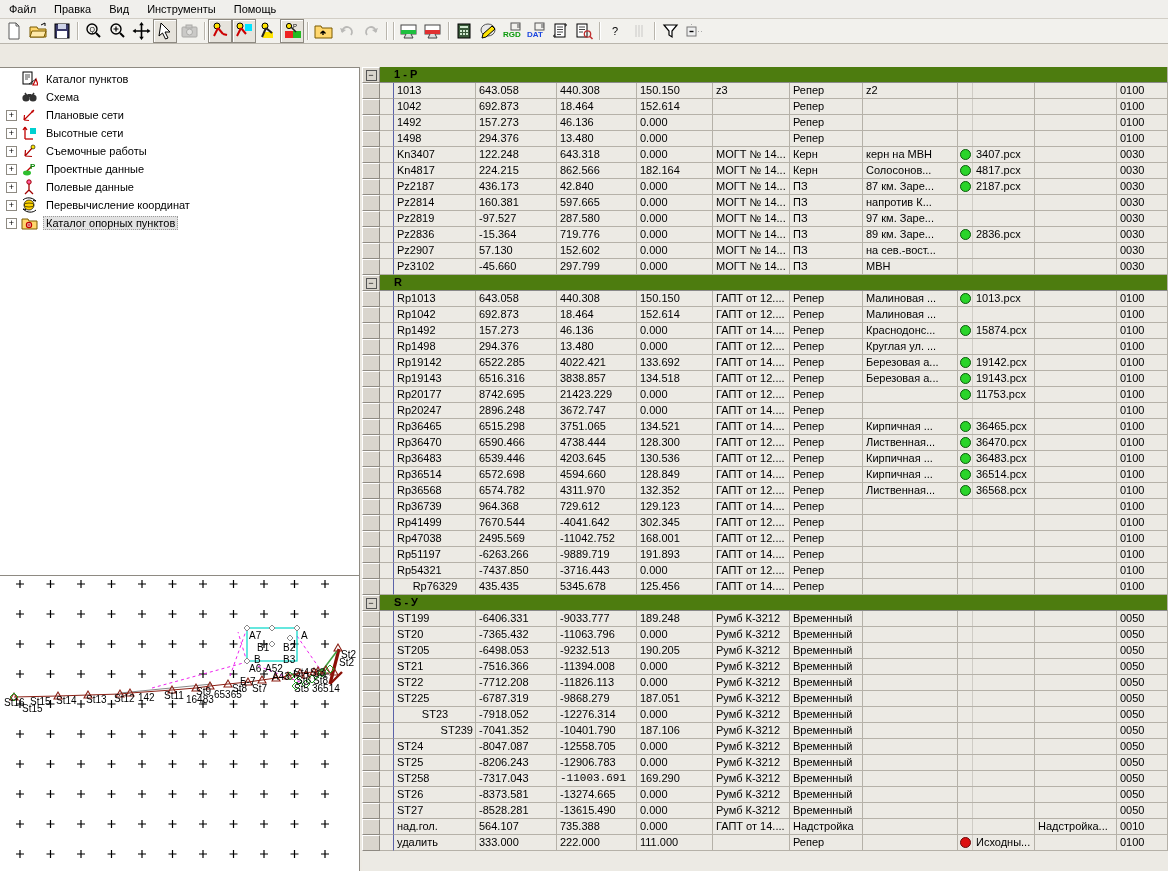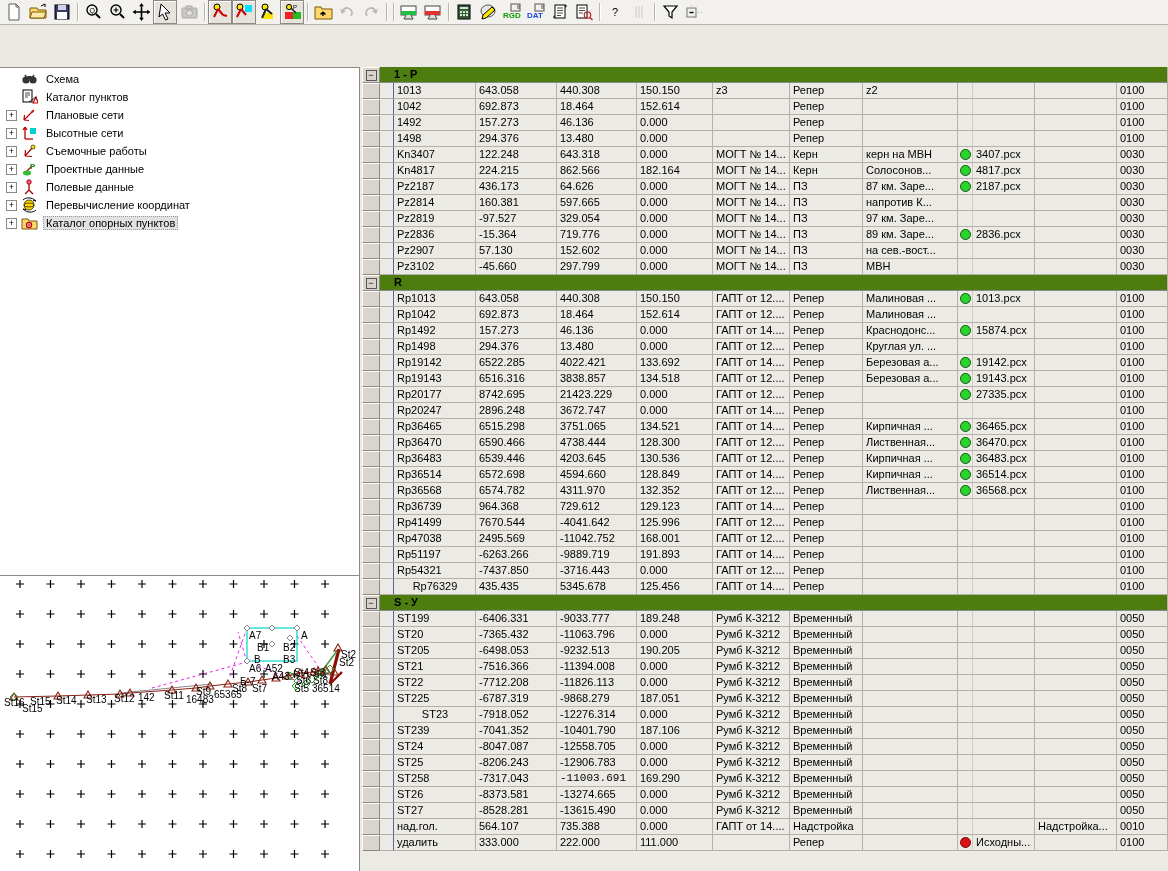--- a/index.html
+++ b/index.html
@@ -58,20 +58,27 @@
   .abris-dot{width:14px;flex:0 0 14px;border-right:1px solid #cfccc5;display:flex;align-items:center;justify-content:center;}
   .abris-txt{padding:1px 0 0 3px;overflow:hidden;white-space:nowrap;}
   .dot{width:9px;height:9px;border-radius:50%;border:1px solid #0a5a0a;}
 </style>
 </head>
 <body>
 
 <div class="window">
 
 
+  <div class="menubar">
+      <span>Файл</span>
+      <span>Правка</span>
+      <span>Вид</span>
+      <span>Инструменты</span>
+      <span>Помощь</span>
+    </div>
 
   <div class="toolbar">
       <div class="tbtn">
         <svg width="18" height="18" viewBox="0 0 18 18">
           <path d="M4 1h7l3 3v13H4z" fill="#fff" stroke="#5a5a5a"></path>
           <path d="M11 1v3h3" fill="none" stroke="#5a5a5a"></path>
         </svg>
       </div>
       <div class="tbtn">
         <svg width="19" height="18" viewBox="0 0 19 18">
@@ -257,36 +264,36 @@
           <path d="M14 9.5h4M7.5 2v2" stroke="#aaa" stroke-dasharray="1 2"></path>
         </svg>
       </div>
     </div>
 
   <div class="main">
     <div class="tree-panel">
         <div class="tree-row">
           <span class="tree-noexpand"></span>
           <span class="tree-ico"><svg width="17" height="16" viewBox="0 0 17 16">
+              <rect x="2" y="1" width="9" height="12" fill="#fff" stroke="#000"></rect>
+              <path d="M4 4h5M4 6h5M4 8h3" stroke="#000" stroke-width=".7"></path>
+              <path d="M12 14l3-6 2 6z" fill="none" stroke="#c00000" stroke-width="1.2"></path>
+              <path d="M8 13l7-5" stroke="#000" stroke-width=".8"></path>
+            </svg></span>
+          <span class="tree-label">Каталог пунктов</span>
+        </div>
+        <div class="tree-row">
+          <span class="tree-noexpand"></span>
+          <span class="tree-ico"><svg width="17" height="16" viewBox="0 0 17 16">
               <circle cx="5" cy="9" r="3.6" fill="#333"></circle>
               <circle cx="12" cy="9" r="3.6" fill="#333"></circle>
               <rect x="6.5" y="5" width="4" height="3" fill="#333"></rect>
               <path d="M4 4l2 3m7-3l-2 3" stroke="#333" stroke-width="1.5"></path>
             </svg></span>
           <span class="tree-label">Схема</span>
-        </div>
-        <div class="tree-row">
-          <span class="tree-noexpand"></span>
-          <span class="tree-ico"><svg width="17" height="16" viewBox="0 0 17 16">
-              <rect x="2" y="1" width="9" height="12" fill="#fff" stroke="#000"></rect>
-              <path d="M4 4h5M4 6h5M4 8h3" stroke="#000" stroke-width=".7"></path>
-              <path d="M12 14l3-6 2 6z" fill="none" stroke="#c00000" stroke-width="1.2"></path>
-              <path d="M8 13l7-5" stroke="#000" stroke-width=".8"></path>
-            </svg></span>
-          <span class="tree-label">Каталог пунктов</span>
         </div>
         <div class="tree-row">
           <span class="tree-expand">+</span>
           <span class="tree-ico"><svg width="17" height="16" viewBox="0 0 17 16">
               <path d="M3 13L13 3M3 13l5 .5M3 13l.5-5" stroke="#c00000" stroke-width="1.2" fill="none"></path>
               <path d="M13 3l-3 1 2 2z" fill="#c00000"></path>
             </svg></span>
           <span class="tree-label">Плановые сети</span>
         </div>
         <div class="tree-row">
@@ -536,21 +543,21 @@
             <span class="abris-txt">4817.pcx</span>
           </div>
           <div class="tc " style="width: 82px; flex: 0 0 82px;"></div>
           <div class="tc " style="width: 51px; flex: 0 0 51px;">0030</div>
         </div>
         <div class="trow">
           <div class="tc rowhdr" style="width: 18px; flex: 0 0 18px;"></div>
           <div class="tc pincol" style="width: 14px; flex: 0 0 14px;"></div>
           <div class="tc " style="width: 82px; flex: 0 0 82px;">Pz2187</div>
           <div class="tc " style="width: 81px; flex: 0 0 81px;">436.173</div>
-          <div class="tc " style="width: 80px; flex: 0 0 80px;">64.626</div>
+          <div class="tc " style="width: 80px; flex: 0 0 80px;">42.840</div>
           <div class="tc " style="width: 76px; flex: 0 0 76px;">0.000</div>
           <div class="tc " style="width: 77px; flex: 0 0 77px;">МОГТ № 14...</div>
           <div class="tc " style="width: 73px; flex: 0 0 73px;">ПЗ</div>
           <div class="tc " style="width: 95px; flex: 0 0 95px;">87 км. Заре...</div>
           <div class="tc abris-cell" style="width: 77px; flex: 0 0 77px;">
             <span class="abris-dot">
               <span class="dot" style="background: rgb(42, 212, 42);"></span>
             </span>
             <span class="abris-txt">2187.pcx</span>
           </div>
@@ -572,21 +579,21 @@
             <span class="abris-txt"></span>
           </div>
           <div class="tc " style="width: 82px; flex: 0 0 82px;"></div>
           <div class="tc " style="width: 51px; flex: 0 0 51px;">0030</div>
         </div>
         <div class="trow">
           <div class="tc rowhdr" style="width: 18px; flex: 0 0 18px;"></div>
           <div class="tc pincol" style="width: 14px; flex: 0 0 14px;"></div>
           <div class="tc " style="width: 82px; flex: 0 0 82px;">Pz2819</div>
           <div class="tc " style="width: 81px; flex: 0 0 81px;">-97.527</div>
-          <div class="tc " style="width: 80px; flex: 0 0 80px;">329.054</div>
+          <div class="tc " style="width: 80px; flex: 0 0 80px;">287.580</div>
           <div class="tc " style="width: 76px; flex: 0 0 76px;">0.000</div>
           <div class="tc " style="width: 77px; flex: 0 0 77px;">МОГТ № 14...</div>
           <div class="tc " style="width: 73px; flex: 0 0 73px;">ПЗ</div>
           <div class="tc " style="width: 95px; flex: 0 0 95px;">97 км. Заре...</div>
           <div class="tc abris-cell" style="width: 77px; flex: 0 0 77px;">
             <span class="abris-dot"></span>
             <span class="abris-txt"></span>
           </div>
           <div class="tc " style="width: 82px; flex: 0 0 82px;"></div>
           <div class="tc " style="width: 51px; flex: 0 0 51px;">0030</div>
@@ -767,21 +774,21 @@
           <div class="tc " style="width: 81px; flex: 0 0 81px;">8742.695</div>
           <div class="tc " style="width: 80px; flex: 0 0 80px;">21423.229</div>
           <div class="tc " style="width: 76px; flex: 0 0 76px;">0.000</div>
           <div class="tc " style="width: 77px; flex: 0 0 77px;">ГАПТ от 12....</div>
           <div class="tc " style="width: 73px; flex: 0 0 73px;">Репер</div>
           <div class="tc " style="width: 95px; flex: 0 0 95px;"></div>
           <div class="tc abris-cell" style="width: 77px; flex: 0 0 77px;">
             <span class="abris-dot">
               <span class="dot" style="background: rgb(42, 212, 42);"></span>
             </span>
-            <span class="abris-txt">27335.pcx</span>
+            <span class="abris-txt">11753.pcx</span>
           </div>
           <div class="tc " style="width: 82px; flex: 0 0 82px;"></div>
           <div class="tc " style="width: 51px; flex: 0 0 51px;">0100</div>
         </div>
         <div class="trow">
           <div class="tc rowhdr" style="width: 18px; flex: 0 0 18px;"></div>
           <div class="tc pincol" style="width: 14px; flex: 0 0 14px;"></div>
           <div class="tc " style="width: 82px; flex: 0 0 82px;">Rp20247</div>
           <div class="tc " style="width: 81px; flex: 0 0 81px;">2896.248</div>
           <div class="tc " style="width: 80px; flex: 0 0 80px;">3672.747</div>
@@ -907,21 +914,21 @@
           </div>
           <div class="tc " style="width: 82px; flex: 0 0 82px;"></div>
           <div class="tc " style="width: 51px; flex: 0 0 51px;">0100</div>
         </div>
         <div class="trow">
           <div class="tc rowhdr" style="width: 18px; flex: 0 0 18px;"></div>
           <div class="tc pincol" style="width: 14px; flex: 0 0 14px;"></div>
           <div class="tc " style="width: 82px; flex: 0 0 82px;">Rp41499</div>
           <div class="tc " style="width: 81px; flex: 0 0 81px;">7670.544</div>
           <div class="tc " style="width: 80px; flex: 0 0 80px;">-4041.642</div>
-          <div class="tc " style="width: 76px; flex: 0 0 76px;">125.996</div>
+          <div class="tc " style="width: 76px; flex: 0 0 76px;">302.345</div>
           <div class="tc " style="width: 77px; flex: 0 0 77px;">ГАПТ от 12....</div>
           <div class="tc " style="width: 73px; flex: 0 0 73px;">Репер</div>
           <div class="tc " style="width: 95px; flex: 0 0 95px;"></div>
           <div class="tc abris-cell" style="width: 77px; flex: 0 0 77px;">
             <span class="abris-dot"></span>
             <span class="abris-txt"></span>
           </div>
           <div class="tc " style="width: 82px; flex: 0 0 82px;"></div>
           <div class="tc " style="width: 51px; flex: 0 0 51px;">0100</div>
         </div>
@@ -1114,21 +1121,21 @@
           <div class="tc abris-cell" style="width: 77px; flex: 0 0 77px;">
             <span class="abris-dot"></span>
             <span class="abris-txt"></span>
           </div>
           <div class="tc " style="width: 82px; flex: 0 0 82px;"></div>
           <div class="tc " style="width: 51px; flex: 0 0 51px;">0050</div>
         </div>
         <div class="trow">
           <div class="tc rowhdr" style="width: 18px; flex: 0 0 18px;"></div>
           <div class="tc pincol" style="width: 14px; flex: 0 0 14px;"></div>
-          <div class="tc " style="width: 82px; flex: 0 0 82px;">ST239</div>
+          <div class="tc " style="width: 82px; flex: 0 0 82px; text-align: right;">ST239</div>
           <div class="tc " style="width: 81px; flex: 0 0 81px;">-7041.352</div>
           <div class="tc " style="width: 80px; flex: 0 0 80px;">-10401.790</div>
           <div class="tc " style="width: 76px; flex: 0 0 76px;">187.106</div>
           <div class="tc " style="width: 77px; flex: 0 0 77px;">Румб К-3212</div>
           <div class="tc " style="width: 73px; flex: 0 0 73px;">Временный</div>
           <div class="tc " style="width: 95px; flex: 0 0 95px;"></div>
           <div class="tc abris-cell" style="width: 77px; flex: 0 0 77px;">
             <span class="abris-dot"></span>
             <span class="abris-txt"></span>
           </div>

